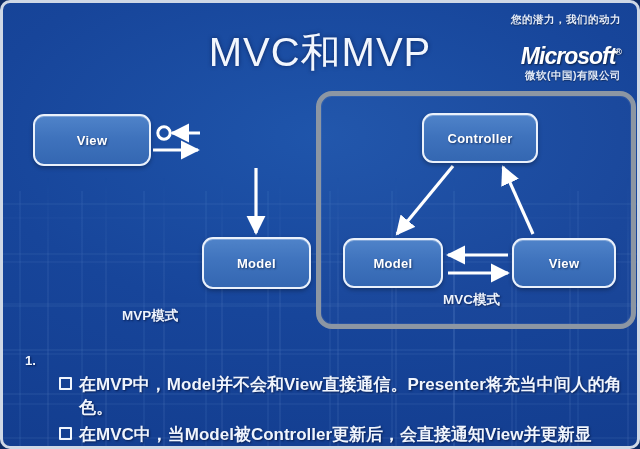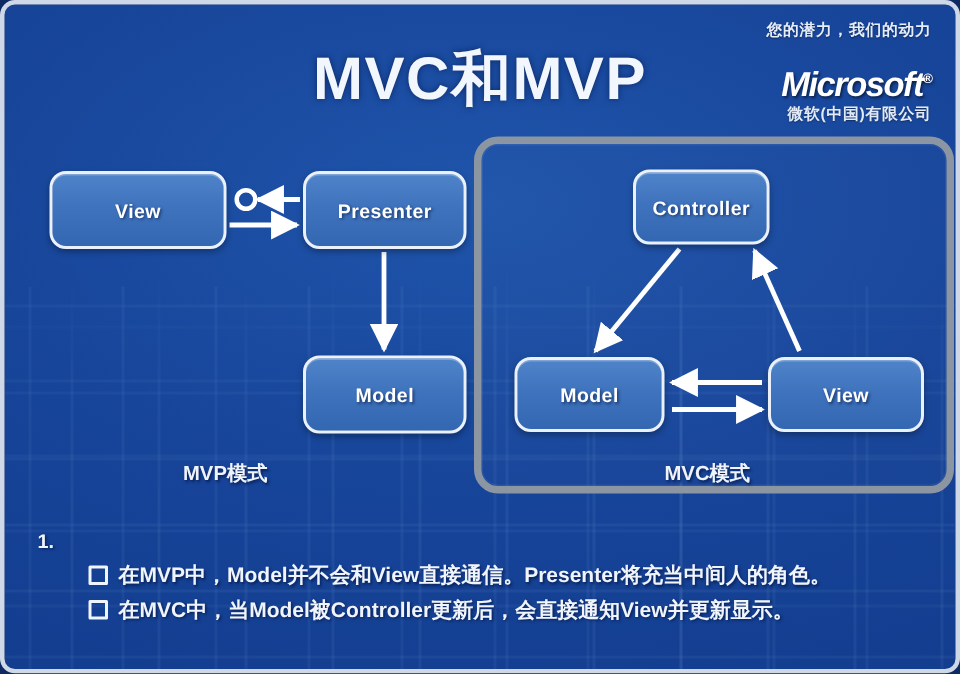--- a/index.html
+++ b/index.html
@@ -37,21 +37,21 @@
     background-size:62px 50px, 62px 50px;
     background-position:16px 12px;
   }
 
   
   .title{
     position:absolute;left:0;right:0;top:22px;
     text-align:center;
     color:#f2f6fd;
     font-size:40px;letter-spacing:1px;
-    font-weight:700;
+    font-weight:400;
     text-shadow:0 0 4px rgba(10,30,80,.75);
   }
   .ms-block{position:absolute;right:16px;top:10px;width:168px;text-align:right;}
   .ms-tag{
     color:#e6edfa;font-size:10.5px;font-weight:bold;letter-spacing:.5px;
     white-space:nowrap;text-shadow:0 1px 1px rgba(0,0,0,.45);
   }
   .ms-logo{
     color:#ffffff;font-size:23px;font-weight:bold;font-style:italic;
     letter-spacing:-1px;margin-top:18px;line-height:1;
@@ -78,51 +78,51 @@
     background:linear-gradient(to bottom,#4f83c9 0%, #3f73bd 45%, #3467b2 100%);
     color:#ffffff;font-weight:bold;font-size:13px;
     display:flex;align-items:center;justify-content:center;
     box-shadow:0 2px 4px rgba(0,0,0,.30), inset 0 1px 0 rgba(255,255,255,.28);
     text-shadow:1px 1px 2px rgba(0,20,60,.6);
     letter-spacing:.3px;
   }
   #node-view-mvp{left:30px;top:111px;width:118px;height:52px;}
   #node-presenter{left:199px;top:111px;width:109px;height:52px;}
   #node-model-mvp{left:199px;top:234px;width:109px;height:52px;}
-  #node-controller{left:419px;top:110px;width:91px;height:50px;}
+  #node-controller{left:419px;top:110px;width:116px;height:50px;}
   #node-model-mvc{left:340px;top:235px;width:100px;height:50px;}
   #node-view-mvc{left:509px;top:235px;width:104px;height:50px;}
 
   
   .pat-label{
     position:absolute;color:#eef3fc;font-size:13.5px;font-weight:bold;
     text-shadow:1px 1px 2px rgba(0,15,55,.7);white-space:nowrap;
   }
   #label-mvp{left:119px;top:304px;}
-  #label-mvc{left:440px;top:304px;}
+  #label-mvc{left:440px;top:288px;}
 
   
   #wires{position:absolute;left:0;top:0;width:640px;height:449px;pointer-events:none;}
 
   
   .bullets{
     position:absolute;left:22px;right:14px;top:349px;
     color:#f0f5fd;
   }
   .b1{
     display:flex;align-items:flex-start;gap:7px;
     font-size:13.2px;line-height:1.35;
     text-shadow:1px 1px 2px rgba(0,15,55,.7);
   }
   .b1 .num{font-weight:bold;}
   .b1 .txt{font-weight:bold;}
   .sub{
     display:flex;align-items:flex-start;gap:7px;
     margin-left:34px;margin-top:4px;
-    font-size:14px;line-height:1.35;font-weight:bold;
+    font-size:17px;line-height:1.35;font-weight:bold;
     text-shadow:1px 1px 2px rgba(0,15,55,.7);
   }
   .sq{
     flex:0 0 auto;margin-top:3px;
     width:9px;height:9px;border:2px solid #f0f5fd;border-radius:1px;
   }
 </style>
 </head>
 <body>
 
@@ -161,21 +161,20 @@
 
       <line x1="505" y1="252" x2="445" y2="252"></line>
 
       <line x1="445" y1="270" x2="505" y2="270"></line>
     </g>
 
     <circle cx="161" cy="130" r="6.2" fill="none" stroke="#ffffff" stroke-width="3"></circle>
   </svg>
 
   <div class="node" id="node-view-mvp">View</div>
-  <div class="node" id="node-presenter">Presenter</div>
   <div class="node" id="node-model-mvp">Model</div>
 
   <div class="node" id="node-controller">Controller</div>
   <div class="node" id="node-model-mvc">Model</div>
   <div class="node" id="node-view-mvc">View</div>
 
   <div class="pat-label" id="label-mvp">MVP模式</div>
   <div class="pat-label" id="label-mvc">MVC模式</div>
 
   <div class="bullets">

